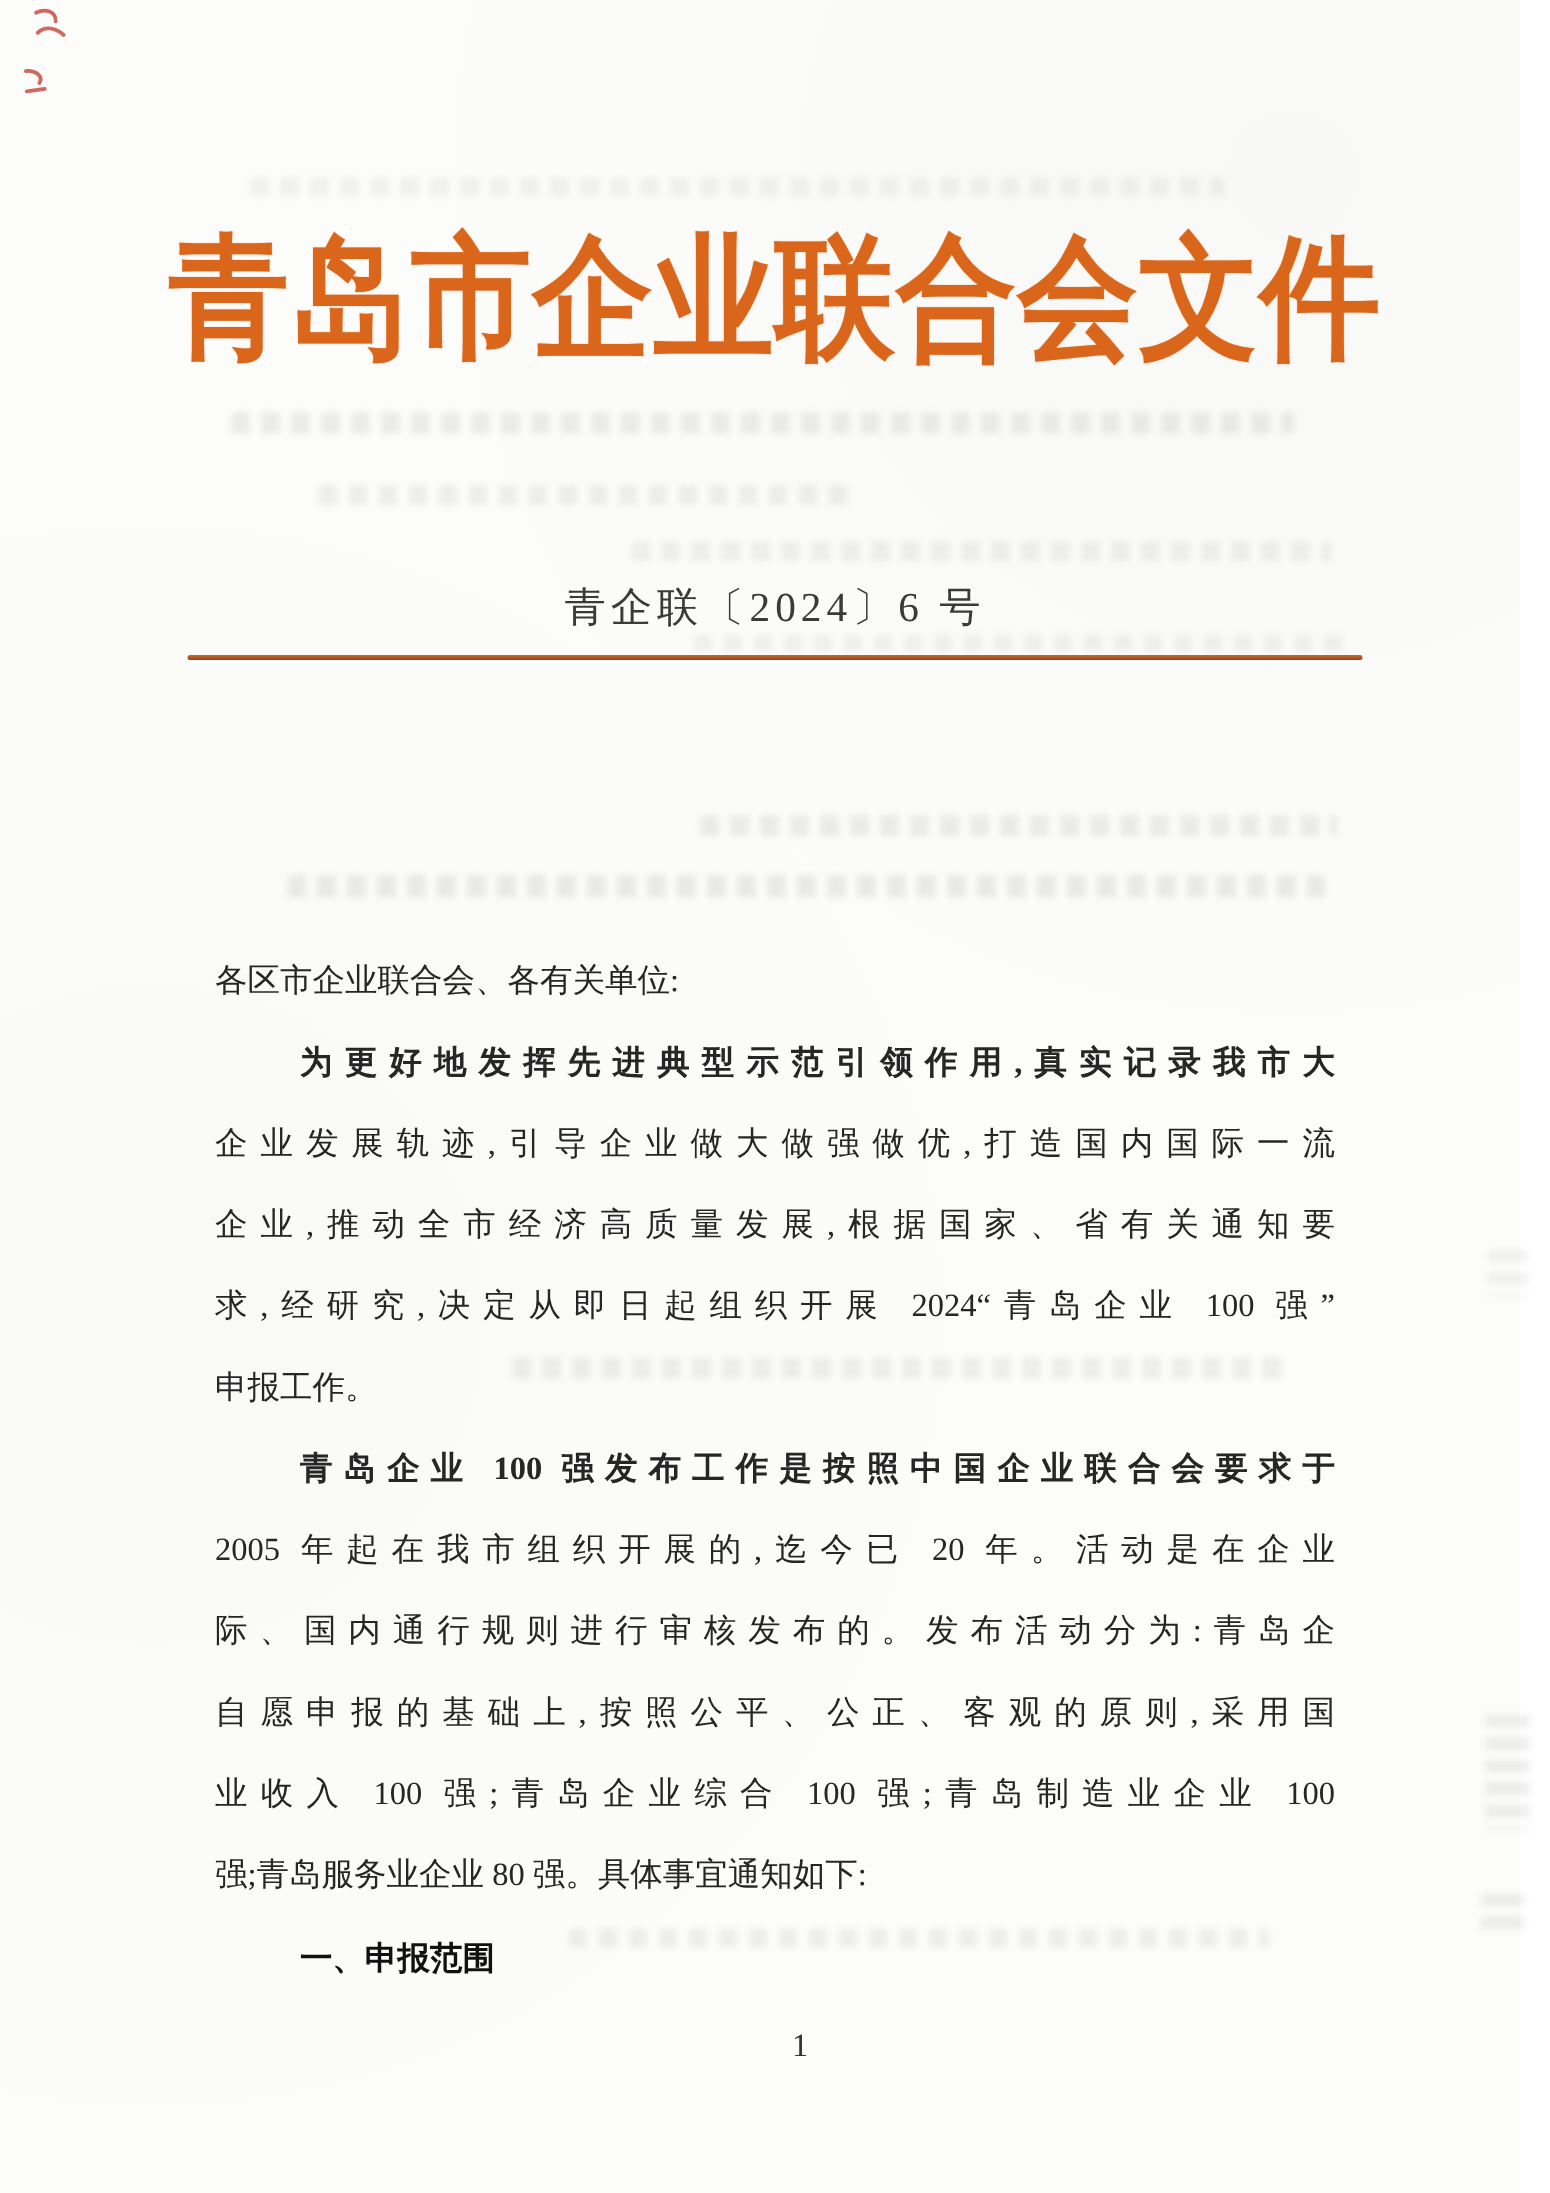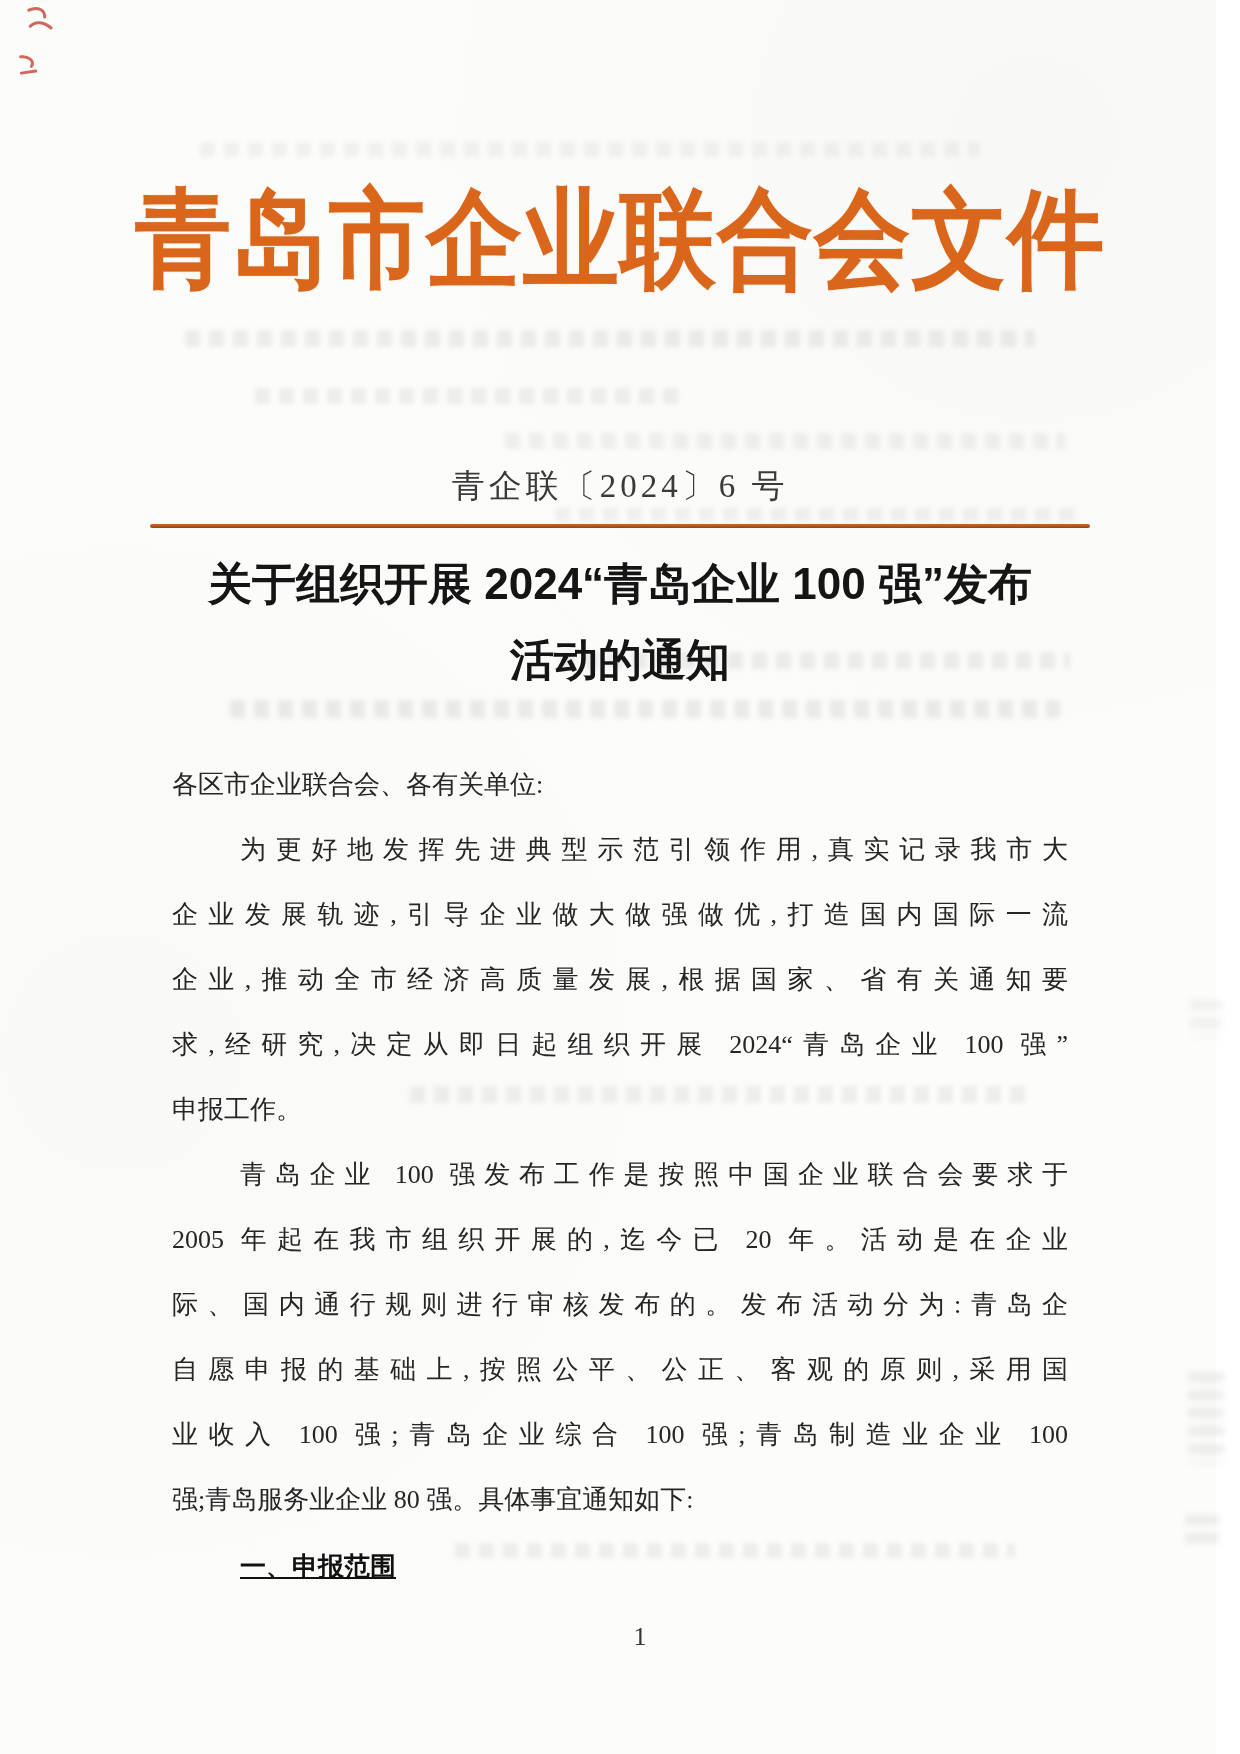--- a/index.html
+++ b/index.html
@@ -63,28 +63,27 @@
   }
   .bline{
     height:65px;line-height:65px;
     white-space:nowrap;
   }
   .just{
     white-space:normal;
     text-align:justify;
     text-align-last:justify;
   }
-  .ind{ text-indent:68px; }
+  .ind{ text-indent:68px;font-weight:bold; }
   .heading{
     font-family:"Liberation Sans","DejaVu Sans",sans-serif;
     font-weight:bold;
     color:#111;
     text-indent:68px;
     margin-top:2px;
-    text-decoration:underline;
   }
   .pagenum{
     position:absolute;left:610px;top:1622px;width:60px;
     text-align:center;
     font-size:26px;color:#333;
   }
   
   .ghost{
     position:absolute;
     filter:blur(2.5px);
@@ -143,24 +142,20 @@
   <div class="smudge s1"></div>
   <div class="smudge s2"></div>
   <div class="smudge s3"></div>
 
   <div class="banner">青岛市企业联合会文件</div>
 
   <div class="docnum">青企联〔2024〕6 号</div>
 
   <div class="rule"></div>
 
-  <div class="doc-title">
-    <div>关于组织开展 2024“青岛企业 100 强”发布</div>
-    <div>活动的通知</div>
-  </div>
 
   <div class="body-block">
     <div class="bline">各区市企业联合会、各有关单位:</div>
     <div class="bline just ind">为更好地发挥先进典型示范引领作用,真实记录我市大</div>
     <div class="bline just">企业发展轨迹,引导企业做大做强做优,打造国内国际一流</div>
     <div class="bline just">企业,推动全市经济高质量发展,根据国家、省有关通知要</div>
     <div class="bline just">求,经研究,决定从即日起组织开展 2024“青岛企业 100 强”</div>
     <div class="bline">申报工作。</div>
     <div class="bline just ind">青岛企业 100 强发布工作是按照中国企业联合会要求于</div>
     <div class="bline just">2005 年起在我市组织开展的,迄今已 20 年。活动是在企业</div>

